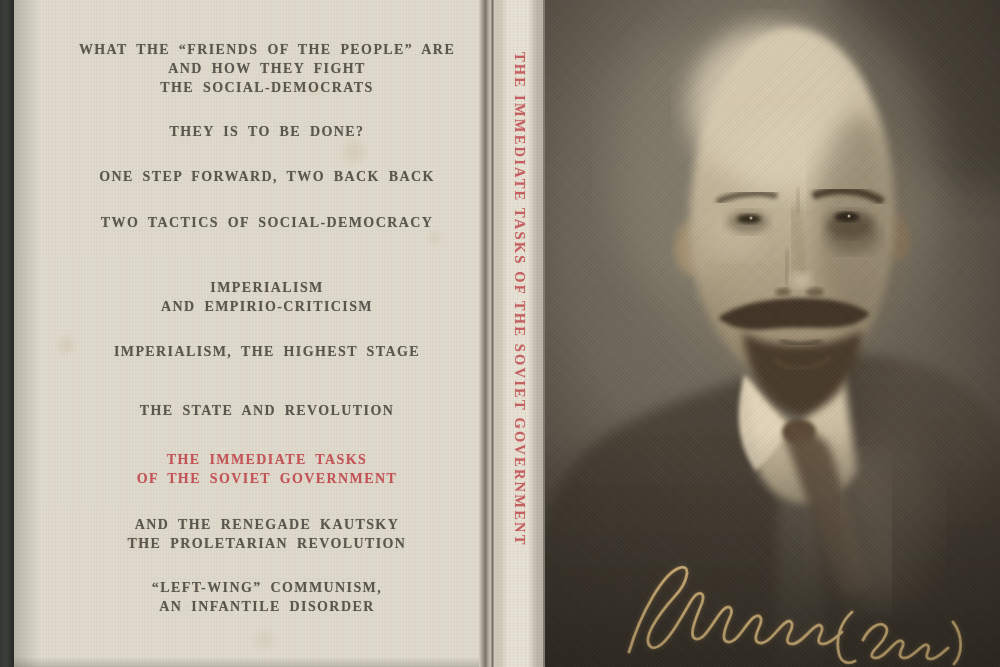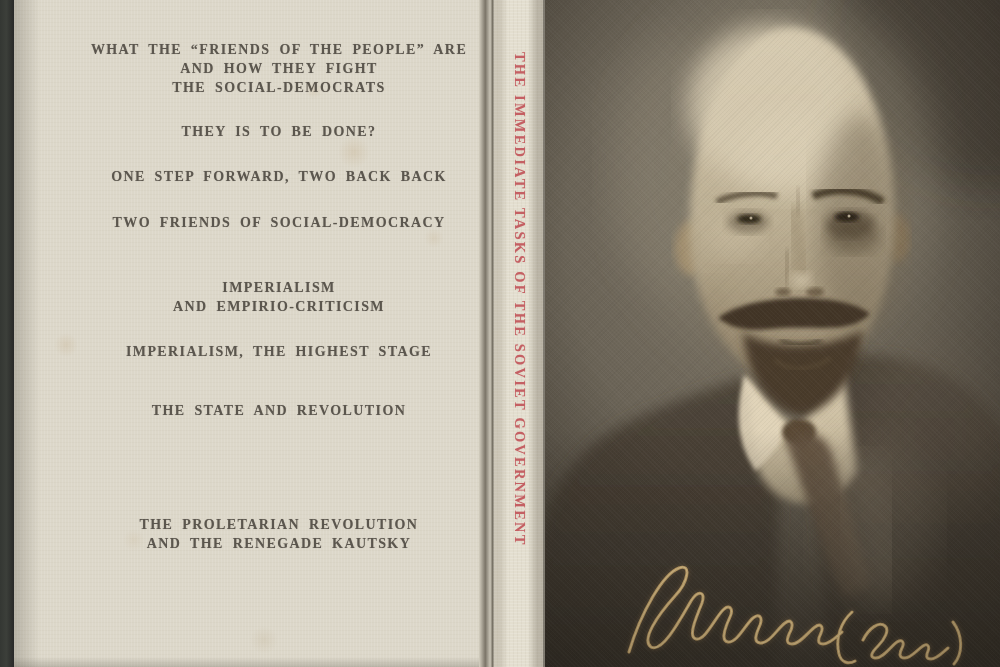--- a/index.html
+++ b/index.html
@@ -22,21 +22,21 @@
       linear-gradient(0deg,rgba(60,56,46,.22),rgba(60,56,46,0) 10px),
       radial-gradient(circle 16px at 340px 152px,rgba(168,126,66,.14),rgba(168,126,66,0) 16px),
       radial-gradient(circle 12px at 52px 345px,rgba(168,126,66,.13),rgba(168,126,66,0) 12px),
       radial-gradient(circle 10px at 420px 238px,rgba(168,126,66,.10),rgba(168,126,66,0) 10px),
       radial-gradient(circle 9px at 300px 90px,rgba(168,126,66,.10),rgba(168,126,66,0) 9px),
       radial-gradient(circle 14px at 250px 640px,rgba(150,120,70,.10),rgba(150,120,70,0) 14px),
       radial-gradient(circle 11px at 120px 540px,rgba(168,126,66,.08),rgba(168,126,66,0) 11px),
       repeating-linear-gradient(90deg,rgba(255,255,255,.10) 0 1px,rgba(255,255,255,0) 1px 3px),
       repeating-linear-gradient(0deg,rgba(160,150,128,.06) 0 1px,rgba(160,150,128,0) 1px 4px);
   }
-  .works{position:absolute;left:25px;top:0;width:480px;height:514px;}
+  .works{position:absolute;left:13px;top:0;width:480px;height:514px;}
   .work{position:absolute;left:0;width:100%;text-align:center;}
   .work .line{
     font-weight:700;font-size:14px;line-height:19px;
     letter-spacing:1.4px;word-spacing:4px;
     color:#524d45;opacity:.93;
     text-shadow:0 0 1px rgba(82,77,69,.35);
   }
   .work.red .line{color:#c14a4e;text-shadow:0 0 1px rgba(193,74,78,.35);}
   
   .hinge{
@@ -95,42 +95,50 @@
 
       <div class="work" style="top:122px">
         <div class="line">THEY IS TO BE DONE?</div>
       </div>
 
       <div class="work" style="top:167px">
         <div class="line">ONE STEP FORWARD, TWO BACK BACK</div>
       </div>
 
       <div class="work" style="top:213px">
-        <div class="line">TWO FRIENDS OF SOCIAL-DEMOCRACY</div>
+        <div class="line">TWO TACTICS OF SOCIAL-DEMOCRACY</div>
       </div>
 
       <div class="work" style="top:278px">
         <div class="line">IMPERIALISM</div>
         <div class="line">AND EMPIRIO-CRITICISM</div>
       </div>
 
       <div class="work" style="top:342px">
         <div class="line">IMPERIALISM, THE HIGHEST STAGE</div>
       </div>
 
       <div class="work" style="top:401px">
         <div class="line">THE STATE AND REVOLUTION</div>
       </div>
 
+      <div class="work red" style="top:450px">
+        <div class="line">THE IMMEDIATE TASKS</div>
+        <div class="line">OF THE SOVIET GOVERNMENT</div>
+      </div>
 
       <div class="work" style="top:515px">
+        <div class="line">AND THE RENEGADE KAUTSKY</div>
         <div class="line">THE PROLETARIAN REVOLUTION</div>
-        <div class="line">AND THE RENEGADE KAUTSKY</div>
-      </div>
-
+      </div>
+
+      <div class="work" style="top:578px">
+        <div class="line">“LEFT-WING” COMMUNISM,</div>
+        <div class="line">AN INFANTILE DISORDER</div>
+      </div>
 
     </div>
   </section>
 
   <div class="hinge"></div>
 
   <section class="spine">
     <div class="spine-title">THE IMMEDIATE TASKS OF THE SOVIET GOVERNMENT</div>
   </section>
 

